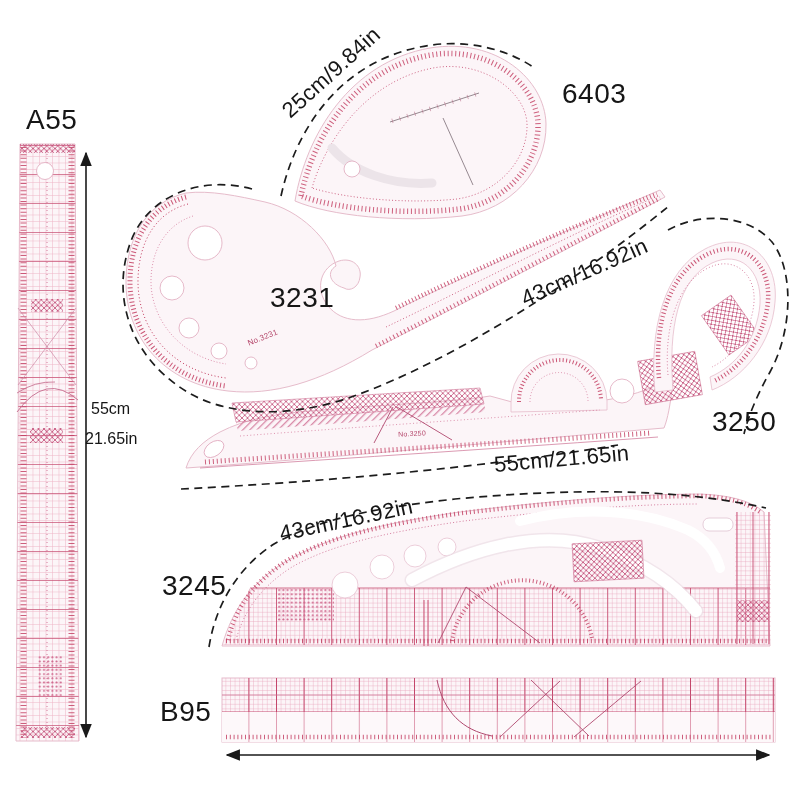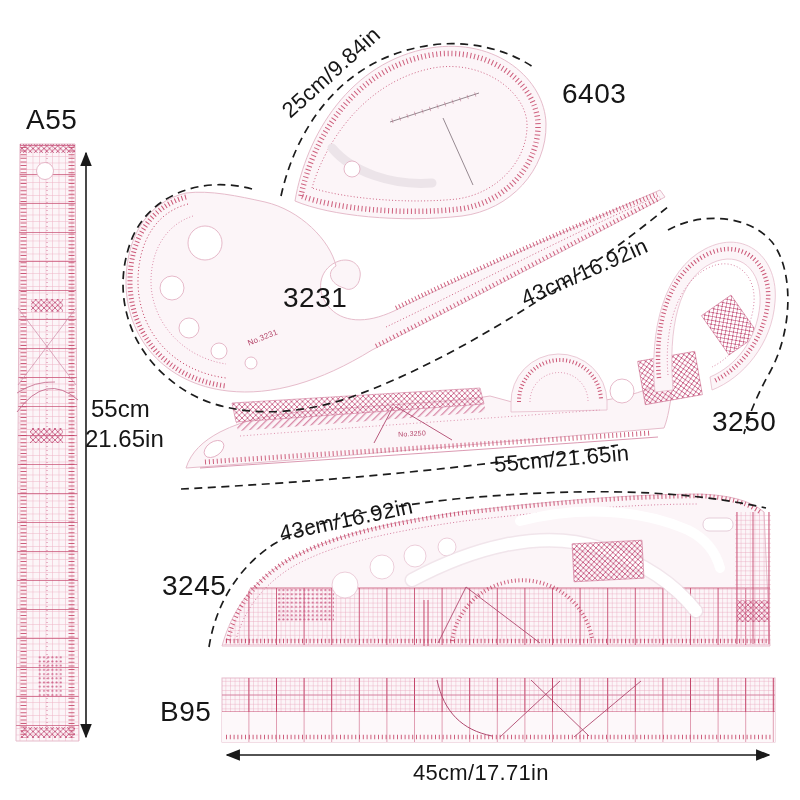--- a/index.html
+++ b/index.html
@@ -3,21 +3,21 @@
 <meta charset="utf-8">
 <style>
   html,body{margin:0;padding:0;background:#fff;}
   .canvas{position:relative;width:800px;height:800px;background:#ffffff;overflow:hidden;
           font-family:"Liberation Sans",sans-serif;}
   svg.art{position:absolute;left:0;top:0;}
   .label{position:absolute;color:#161616;white-space:nowrap;line-height:1;
          font-family:"Liberation Sans",sans-serif;}
   .model{font-size:28px;letter-spacing:.5px;}
   .dim{font-size:22px;letter-spacing:.3px;}
-  .dimL{font-size:24px;line-height:30px;}
+  .dimL{font-size:16px;line-height:30px;}
   .rot{transform-origin:0 100%;}
   .tiny{font-size:8px;color:#b5476b;letter-spacing:.2px;}
 </style>
 </head>
 <body>
 
 <div class="canvas">
 
 <svg class="art" width="800" height="800" viewBox="0 0 800 800">
   <defs>
@@ -176,27 +176,26 @@
 </svg>
 
 <div class="label model" style="left:26px;top:106px;">A55</div>
 
 <div class="label dimL" style="left:91px;top:394px;">55cm</div>
 <div class="label dimL" style="left:85px;top:424px;">21.65in</div>
 
 <div class="label dim rot" style="left:293px;top:100px;transform:rotate(-42deg);">25cm/9.84in</div>
 <div class="label model" style="left:562px;top:80px;">6403</div>
 
-<div class="label model" style="left:283px;top:284px;">3231</div>
+<div class="label model" style="left:270px;top:284px;">3231</div>
 <div class="label tiny" style="left:247px;top:334px;transform:rotate(-22deg);">No.3231</div>
 <div class="label dim rot" style="left:527px;top:288px;transform:rotate(-24deg);">43cm/16.92in</div>
 
 <div class="label model" style="left:712px;top:408px;text-align:center;">3250</div>
 <div class="label tiny" style="left:398px;top:430px;transform:rotate(-3deg);font-size:7px;">No.3250</div>
 <div class="label dim rot" style="left:495px;top:454px;transform:rotate(-5deg);">55cm/21.65in</div>
 
 <div class="label model" style="left:162px;top:572px;">3245</div>
 <div class="label dim rot" style="left:282px;top:523px;transform:rotate(-12deg);">43cm/16.92in</div>
 
 <div class="label model" style="left:160px;top:698px;text-align:center;">B95</div>
-<div class="label dim" style="left:413px;top:762px;">45cm/17.71in</div>
 
 </div>
 
 </body></html>

